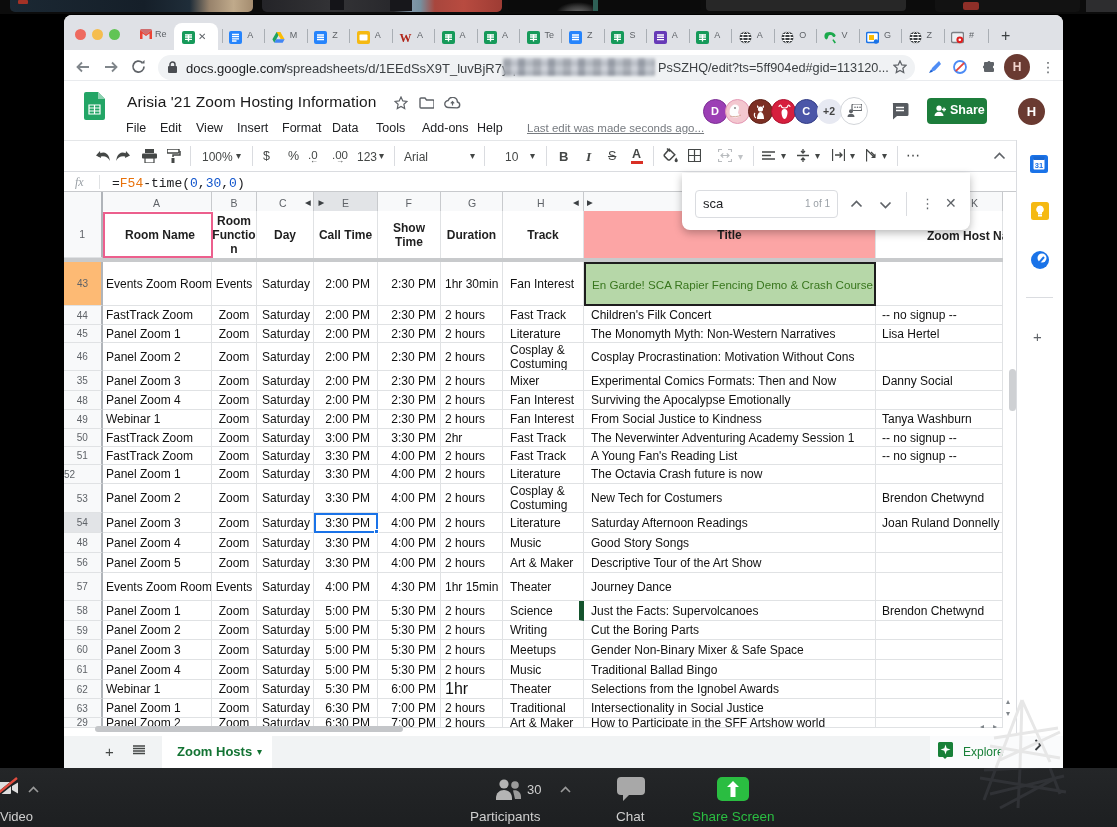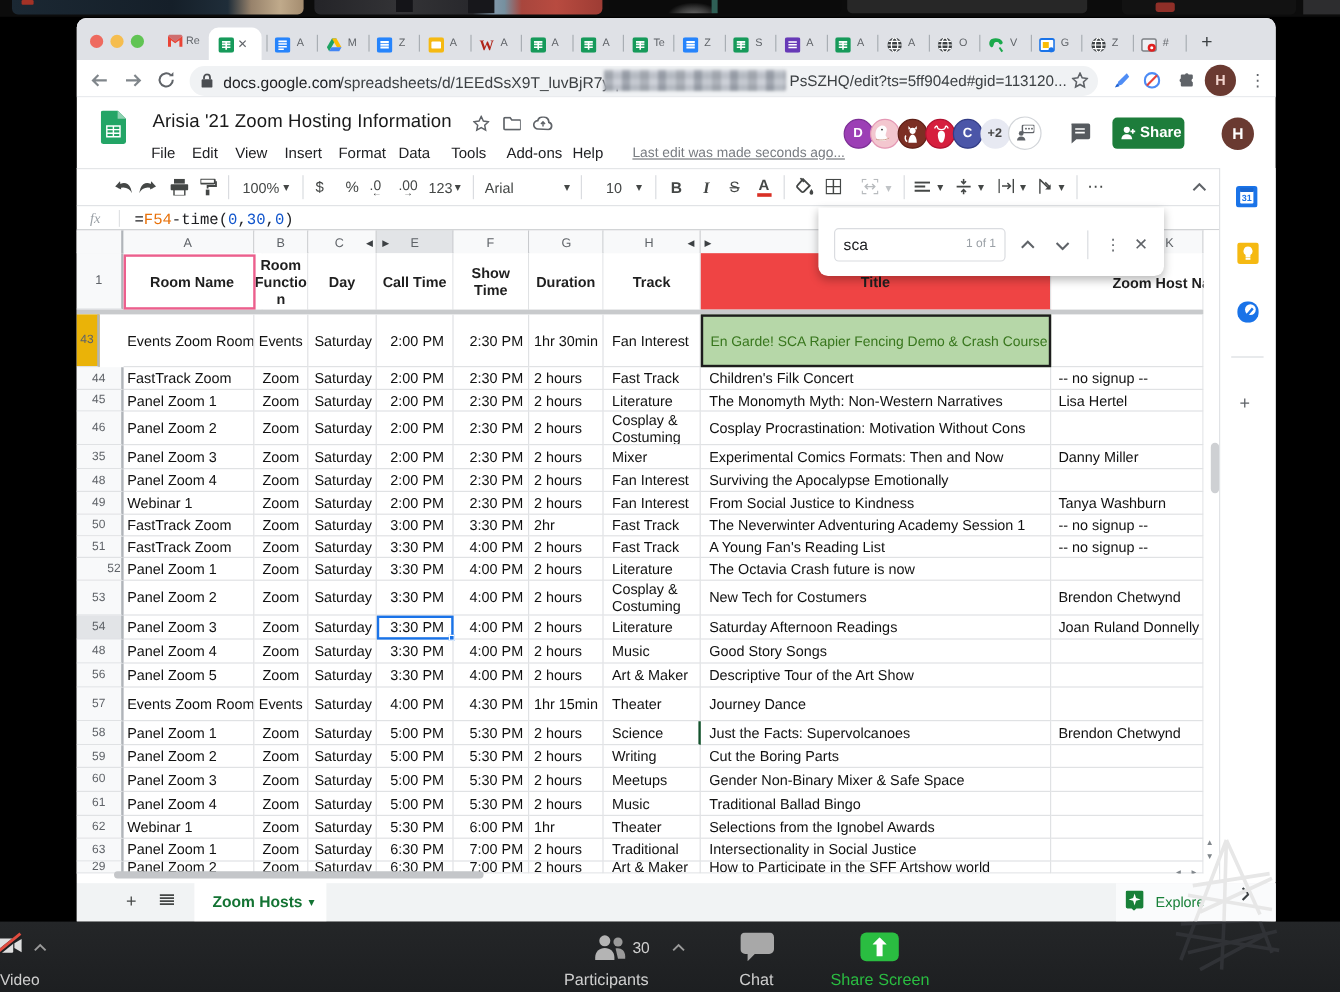--- a/index.html
+++ b/index.html
@@ -390,26 +390,26 @@
 <div class="a" style="left:64px;top:211px;width:38.5px;height:47px;background:#f8f9fa;border-right:2px solid #b0b4b9;border-bottom:1px solid #e0e2e4;">
     <div style="text-align:center;line-height:47px;font-size:10.5px;color:#5f6368">1</div>
   </div>
 <div class="a" style="left:102.5px;top:211px;width:116px;height:47px;background:#fff;border-right:1px solid #e0e2e4;display:flex;align-items:center;justify-content:center;text-align:center;font-weight:bold;font-size:12px;color:#1f1f1f;line-height:14px;overflow:hidden;">Room Name</div>
 <div class="a" style="left:212px;top:211px;width:45px;height:47px;background:#fff;border-right:1px solid #e0e2e4;display:flex;align-items:center;justify-content:center;text-align:center;font-weight:bold;font-size:12px;color:#1f1f1f;line-height:14px;overflow:hidden;">Room<br>Functio<br>n</div>
 <div class="a" style="left:257px;top:211px;width:57px;height:47px;background:#fff;border-right:1px solid #e0e2e4;display:flex;align-items:center;justify-content:center;text-align:center;font-weight:bold;font-size:12px;color:#1f1f1f;line-height:14px;overflow:hidden;">Day</div>
 <div class="a" style="left:314px;top:211px;width:64px;height:47px;background:#fff;border-right:1px solid #e0e2e4;display:flex;align-items:center;justify-content:center;text-align:center;font-weight:bold;font-size:12px;color:#1f1f1f;line-height:14px;overflow:hidden;">Call Time</div>
 <div class="a" style="left:378px;top:211px;width:63px;height:47px;background:#fff;border-right:1px solid #e0e2e4;display:flex;align-items:center;justify-content:center;text-align:center;font-weight:bold;font-size:12px;color:#1f1f1f;line-height:14px;overflow:hidden;">Show<br>Time</div>
 <div class="a" style="left:441px;top:211px;width:62px;height:47px;background:#fff;border-right:1px solid #e0e2e4;display:flex;align-items:center;justify-content:center;text-align:center;font-weight:bold;font-size:12px;color:#1f1f1f;line-height:14px;overflow:hidden;">Duration</div>
 <div class="a" style="left:503px;top:211px;width:81px;height:47px;background:#fff;border-right:1px solid #e0e2e4;display:flex;align-items:center;justify-content:center;text-align:center;font-weight:bold;font-size:12px;color:#1f1f1f;line-height:14px;overflow:hidden;">Track</div>
-<div class="a" style="left:584px;top:211px;width:292px;height:47px;background:#ef4444;border-right:1px solid #e0e2e4;display:flex;align-items:center;justify-content:center;text-align:right;font-weight:bold;font-size:12px;color:#1f1f1f;line-height:14px;overflow:hidden;">Title</div>
+<div class="a" style="left:584px;top:211px;width:292px;height:47px;background:#fca5a5;border-right:1px solid #e0e2e4;display:flex;align-items:center;justify-content:center;text-align:right;font-weight:bold;font-size:12px;color:#1f1f1f;line-height:14px;overflow:hidden;">Title</div>
 <div class="a" style="left:876px;top:211px;width:127px;height:47px;background:#fff;border-right:1px solid #e0e2e4;display:flex;align-items:center;justify-content:center;text-align:center;font-weight:bold;font-size:12px;color:#1f1f1f;line-height:14px;overflow:hidden;"></div>
 <div class="a" style="left:927px;top:229px;font-size:12px;color:#1f1f1f;white-space:nowrap;font-weight:bold;width:77px;overflow:hidden">Zoom Host Nam</div>
 <div class="a" style="left:102.5px;top:211.5px;width:110.5px;height:46.5px;border:2px solid #ec5f8d;z-index:3;"></div>
 <div class="a" style="left:64px;top:258px;width:939px;height:3.5px;background:#c8cacc;"></div>
-<div class="a" style="left:64px;top:262px;width:19px;height:44px;background:#eab308;border-right:2px solid #b0b4b9;border-bottom:1px solid #e0e2e4;">
+<div class="a" style="left:64px;top:262px;width:39px;height:44px;background:#fdba74;border-right:2px solid #b0b4b9;border-bottom:1px solid #e0e2e4;">
     <div style="text-align:center;line-height:44px;font-size:10px;color:#5f6368">43</div>
   </div>
 <div class="a" style="left:102.5px;top:262px;width:109.5px;height:44px;border-right:1px solid #e0e2e4;border-bottom:1px solid #e0e2e4;display:flex;align-items:center;padding-left:3.5px;justify-content:flex-start;font-size:12px;color:#111;overflow:hidden;white-space:nowrap;">Events Zoom Room</div>
 <div class="a" style="left:212px;top:262px;width:45px;height:44px;border-right:1px solid #e0e2e4;border-bottom:1px solid #e0e2e4;display:flex;align-items:center;justify-content:center;font-size:12px;color:#111;overflow:hidden;white-space:nowrap;">Events</div>
 <div class="a" style="left:257px;top:262px;width:57px;height:44px;border-right:1px solid #e0e2e4;border-bottom:1px solid #e0e2e4;display:flex;align-items:center;padding-left:5px;justify-content:flex-start;font-size:12px;color:#111;overflow:hidden;white-space:nowrap;">Saturday</div>
 <div class="a" style="left:314px;top:262px;width:64px;height:44px;border-right:1px solid #e0e2e4;border-bottom:1px solid #e0e2e4;display:flex;align-items:center;padding-right:7px;justify-content:flex-end;font-size:12px;color:#111;overflow:hidden;white-space:nowrap;">2:00 PM</div>
 <div class="a" style="left:378px;top:262px;width:63px;height:44px;border-right:1px solid #e0e2e4;border-bottom:1px solid #e0e2e4;display:flex;align-items:center;padding-right:4px;justify-content:flex-end;font-size:12px;color:#111;overflow:hidden;white-space:nowrap;">2:30 PM</div>
 <div class="a" style="left:441px;top:262px;width:62px;height:44px;border-right:1px solid #e0e2e4;border-bottom:1px solid #e0e2e4;display:flex;align-items:center;padding-left:4px;justify-content:flex-start;font-size:12px;color:#111;overflow:hidden;white-space:nowrap;">1hr 30min</div>
 <div class="a" style="left:503px;top:262px;width:81px;height:44px;border-right:1px solid #e0e2e4;border-bottom:1px solid #e0e2e4;display:flex;align-items:center;padding-left:7px;justify-content:flex-start;font-size:12px;color:#111;overflow:hidden;white-space:nowrap;">Fan Interest</div>
 <div class="a" style="left:876px;top:262px;width:127px;height:44px;border-right:1px solid #e0e2e4;border-bottom:1px solid #e0e2e4;display:flex;align-items:center;padding-left:6px;justify-content:flex-start;font-size:12px;color:#111;overflow:hidden;white-space:nowrap;"></div>
@@ -453,21 +453,21 @@
     <div style="text-align:center;line-height:20px;font-size:10px;color:#5f6368">35</div>
   </div>
 <div class="a" style="left:102.5px;top:371px;width:109.5px;height:20px;border-right:1px solid #e0e2e4;border-bottom:1px solid #e0e2e4;display:flex;align-items:center;padding-left:3.5px;justify-content:flex-start;font-size:12px;color:#111;overflow:hidden;white-space:nowrap;">Panel Zoom 3</div>
 <div class="a" style="left:212px;top:371px;width:45px;height:20px;border-right:1px solid #e0e2e4;border-bottom:1px solid #e0e2e4;display:flex;align-items:center;justify-content:center;font-size:12px;color:#111;overflow:hidden;white-space:nowrap;">Zoom</div>
 <div class="a" style="left:257px;top:371px;width:57px;height:20px;border-right:1px solid #e0e2e4;border-bottom:1px solid #e0e2e4;display:flex;align-items:center;padding-left:5px;justify-content:flex-start;font-size:12px;color:#111;overflow:hidden;white-space:nowrap;">Saturday</div>
 <div class="a" style="left:314px;top:371px;width:64px;height:20px;border-right:1px solid #e0e2e4;border-bottom:1px solid #e0e2e4;display:flex;align-items:center;padding-right:7px;justify-content:flex-end;font-size:12px;color:#111;overflow:hidden;white-space:nowrap;">2:00 PM</div>
 <div class="a" style="left:378px;top:371px;width:63px;height:20px;border-right:1px solid #e0e2e4;border-bottom:1px solid #e0e2e4;display:flex;align-items:center;padding-right:4px;justify-content:flex-end;font-size:12px;color:#111;overflow:hidden;white-space:nowrap;">2:30 PM</div>
 <div class="a" style="left:441px;top:371px;width:62px;height:20px;border-right:1px solid #e0e2e4;border-bottom:1px solid #e0e2e4;display:flex;align-items:center;padding-left:4px;justify-content:flex-start;font-size:12px;color:#111;overflow:hidden;white-space:nowrap;">2 hours</div>
 <div class="a" style="left:503px;top:371px;width:81px;height:20px;border-right:1px solid #e0e2e4;border-bottom:1px solid #e0e2e4;display:flex;align-items:center;padding-left:7px;justify-content:flex-start;font-size:12px;color:#111;overflow:hidden;white-space:nowrap;">Mixer</div>
 <div class="a" style="left:584px;top:371px;width:292px;height:20px;border-right:1px solid #e0e2e4;border-bottom:1px solid #e0e2e4;display:flex;align-items:center;padding-left:7px;justify-content:flex-start;font-size:12px;color:#111;overflow:hidden;white-space:nowrap;">Experimental Comics Formats: Then and Now</div>
-<div class="a" style="left:876px;top:371px;width:127px;height:20px;border-right:1px solid #e0e2e4;border-bottom:1px solid #e0e2e4;display:flex;align-items:center;padding-left:6px;justify-content:flex-start;font-size:12px;color:#111;overflow:hidden;white-space:nowrap;">Danny Miller</div>
+<div class="a" style="left:876px;top:371px;width:127px;height:20px;border-right:1px solid #e0e2e4;border-bottom:1px solid #e0e2e4;display:flex;align-items:center;padding-left:6px;justify-content:flex-start;font-size:12px;color:#111;overflow:hidden;white-space:nowrap;">Danny Social</div>
 <div class="a" style="left:64px;top:391px;width:38.5px;height:19px;background:#f8f9fa;border-right:2px solid #b0b4b9;border-bottom:1px solid #e0e2e4;">
     <div style="text-align:center;line-height:19px;font-size:10px;color:#5f6368">48</div>
   </div>
 <div class="a" style="left:102.5px;top:391px;width:109.5px;height:19px;border-right:1px solid #e0e2e4;border-bottom:1px solid #e0e2e4;display:flex;align-items:center;padding-left:3.5px;justify-content:flex-start;font-size:12px;color:#111;overflow:hidden;white-space:nowrap;">Panel Zoom 4</div>
 <div class="a" style="left:212px;top:391px;width:45px;height:19px;border-right:1px solid #e0e2e4;border-bottom:1px solid #e0e2e4;display:flex;align-items:center;justify-content:center;font-size:12px;color:#111;overflow:hidden;white-space:nowrap;">Zoom</div>
 <div class="a" style="left:257px;top:391px;width:57px;height:19px;border-right:1px solid #e0e2e4;border-bottom:1px solid #e0e2e4;display:flex;align-items:center;padding-left:5px;justify-content:flex-start;font-size:12px;color:#111;overflow:hidden;white-space:nowrap;">Saturday</div>
 <div class="a" style="left:314px;top:391px;width:64px;height:19px;border-right:1px solid #e0e2e4;border-bottom:1px solid #e0e2e4;display:flex;align-items:center;padding-right:7px;justify-content:flex-end;font-size:12px;color:#111;overflow:hidden;white-space:nowrap;">2:00 PM</div>
 <div class="a" style="left:378px;top:391px;width:63px;height:19px;border-right:1px solid #e0e2e4;border-bottom:1px solid #e0e2e4;display:flex;align-items:center;padding-right:4px;justify-content:flex-end;font-size:12px;color:#111;overflow:hidden;white-space:nowrap;">2:30 PM</div>
 <div class="a" style="left:441px;top:391px;width:62px;height:19px;border-right:1px solid #e0e2e4;border-bottom:1px solid #e0e2e4;display:flex;align-items:center;padding-left:4px;justify-content:flex-start;font-size:12px;color:#111;overflow:hidden;white-space:nowrap;">2 hours</div>
 <div class="a" style="left:503px;top:391px;width:81px;height:19px;border-right:1px solid #e0e2e4;border-bottom:1px solid #e0e2e4;display:flex;align-items:center;padding-left:7px;justify-content:flex-start;font-size:12px;color:#111;overflow:hidden;white-space:nowrap;">Fan Interest</div>
@@ -503,21 +503,21 @@
 <div class="a" style="left:102.5px;top:447px;width:109.5px;height:18px;border-right:1px solid #e0e2e4;border-bottom:1px solid #e0e2e4;display:flex;align-items:center;padding-left:3.5px;justify-content:flex-start;font-size:12px;color:#111;overflow:hidden;white-space:nowrap;">FastTrack Zoom</div>
 <div class="a" style="left:212px;top:447px;width:45px;height:18px;border-right:1px solid #e0e2e4;border-bottom:1px solid #e0e2e4;display:flex;align-items:center;justify-content:center;font-size:12px;color:#111;overflow:hidden;white-space:nowrap;">Zoom</div>
 <div class="a" style="left:257px;top:447px;width:57px;height:18px;border-right:1px solid #e0e2e4;border-bottom:1px solid #e0e2e4;display:flex;align-items:center;padding-left:5px;justify-content:flex-start;font-size:12px;color:#111;overflow:hidden;white-space:nowrap;">Saturday</div>
 <div class="a" style="left:314px;top:447px;width:64px;height:18px;border-right:1px solid #e0e2e4;border-bottom:1px solid #e0e2e4;display:flex;align-items:center;padding-right:7px;justify-content:flex-end;font-size:12px;color:#111;overflow:hidden;white-space:nowrap;">3:30 PM</div>
 <div class="a" style="left:378px;top:447px;width:63px;height:18px;border-right:1px solid #e0e2e4;border-bottom:1px solid #e0e2e4;display:flex;align-items:center;padding-right:4px;justify-content:flex-end;font-size:12px;color:#111;overflow:hidden;white-space:nowrap;">4:00 PM</div>
 <div class="a" style="left:441px;top:447px;width:62px;height:18px;border-right:1px solid #e0e2e4;border-bottom:1px solid #e0e2e4;display:flex;align-items:center;padding-left:4px;justify-content:flex-start;font-size:12px;color:#111;overflow:hidden;white-space:nowrap;">2 hours</div>
 <div class="a" style="left:503px;top:447px;width:81px;height:18px;border-right:1px solid #e0e2e4;border-bottom:1px solid #e0e2e4;display:flex;align-items:center;padding-left:7px;justify-content:flex-start;font-size:12px;color:#111;overflow:hidden;white-space:nowrap;">Fast Track</div>
 <div class="a" style="left:584px;top:447px;width:292px;height:18px;border-right:1px solid #e0e2e4;border-bottom:1px solid #e0e2e4;display:flex;align-items:center;padding-left:7px;justify-content:flex-start;font-size:12px;color:#111;overflow:hidden;white-space:nowrap;">A Young Fan's Reading List</div>
 <div class="a" style="left:876px;top:447px;width:127px;height:18px;border-right:1px solid #e0e2e4;border-bottom:1px solid #e0e2e4;display:flex;align-items:center;padding-left:6px;justify-content:flex-start;font-size:12px;color:#111;overflow:hidden;white-space:nowrap;">-- no signup --</div>
 <div class="a" style="left:64px;top:465px;width:38.5px;height:19px;background:#f8f9fa;border-right:2px solid #b0b4b9;border-bottom:1px solid #e0e2e4;">
-    <div style="text-align:right;line-height:19px;font-size:10px;color:#5f6368">52</div>
+    <div style="text-align:left;line-height:19px;font-size:10px;color:#5f6368">52</div>
   </div>
 <div class="a" style="left:102.5px;top:465px;width:109.5px;height:19px;border-right:1px solid #e0e2e4;border-bottom:1px solid #e0e2e4;display:flex;align-items:center;padding-left:3.5px;justify-content:flex-start;font-size:12px;color:#111;overflow:hidden;white-space:nowrap;">Panel Zoom 1</div>
 <div class="a" style="left:212px;top:465px;width:45px;height:19px;border-right:1px solid #e0e2e4;border-bottom:1px solid #e0e2e4;display:flex;align-items:center;justify-content:center;font-size:12px;color:#111;overflow:hidden;white-space:nowrap;">Zoom</div>
 <div class="a" style="left:257px;top:465px;width:57px;height:19px;border-right:1px solid #e0e2e4;border-bottom:1px solid #e0e2e4;display:flex;align-items:center;padding-left:5px;justify-content:flex-start;font-size:12px;color:#111;overflow:hidden;white-space:nowrap;">Saturday</div>
 <div class="a" style="left:314px;top:465px;width:64px;height:19px;border-right:1px solid #e0e2e4;border-bottom:1px solid #e0e2e4;display:flex;align-items:center;padding-right:7px;justify-content:flex-end;font-size:12px;color:#111;overflow:hidden;white-space:nowrap;">3:30 PM</div>
 <div class="a" style="left:378px;top:465px;width:63px;height:19px;border-right:1px solid #e0e2e4;border-bottom:1px solid #e0e2e4;display:flex;align-items:center;padding-right:4px;justify-content:flex-end;font-size:12px;color:#111;overflow:hidden;white-space:nowrap;">4:00 PM</div>
 <div class="a" style="left:441px;top:465px;width:62px;height:19px;border-right:1px solid #e0e2e4;border-bottom:1px solid #e0e2e4;display:flex;align-items:center;padding-left:4px;justify-content:flex-start;font-size:12px;color:#111;overflow:hidden;white-space:nowrap;">2 hours</div>
 <div class="a" style="left:503px;top:465px;width:81px;height:19px;border-right:1px solid #e0e2e4;border-bottom:1px solid #e0e2e4;display:flex;align-items:center;padding-left:7px;justify-content:flex-start;font-size:12px;color:#111;overflow:hidden;white-space:nowrap;">Literature</div>
 <div class="a" style="left:584px;top:465px;width:292px;height:19px;border-right:1px solid #e0e2e4;border-bottom:1px solid #e0e2e4;display:flex;align-items:center;padding-left:7px;justify-content:flex-start;font-size:12px;color:#111;overflow:hidden;white-space:nowrap;">The Octavia Crash future is now</div>
 <div class="a" style="left:876px;top:465px;width:127px;height:19px;border-right:1px solid #e0e2e4;border-bottom:1px solid #e0e2e4;display:flex;align-items:center;padding-left:6px;justify-content:flex-start;font-size:12px;color:#111;overflow:hidden;white-space:nowrap;"></div>
@@ -583,21 +583,21 @@
 <div class="a" style="left:876px;top:573px;width:127px;height:28px;border-right:1px solid #e0e2e4;border-bottom:1px solid #e0e2e4;display:flex;align-items:center;padding-left:6px;justify-content:flex-start;font-size:12px;color:#111;overflow:hidden;white-space:nowrap;"></div>
 <div class="a" style="left:64px;top:601px;width:38.5px;height:20px;background:#f8f9fa;border-right:2px solid #b0b4b9;border-bottom:1px solid #e0e2e4;">
     <div style="text-align:center;line-height:20px;font-size:10px;color:#5f6368">58</div>
   </div>
 <div class="a" style="left:102.5px;top:601px;width:109.5px;height:20px;border-right:1px solid #e0e2e4;border-bottom:1px solid #e0e2e4;display:flex;align-items:center;padding-left:3.5px;justify-content:flex-start;font-size:12px;color:#111;overflow:hidden;white-space:nowrap;">Panel Zoom 1</div>
 <div class="a" style="left:212px;top:601px;width:45px;height:20px;border-right:1px solid #e0e2e4;border-bottom:1px solid #e0e2e4;display:flex;align-items:center;justify-content:center;font-size:12px;color:#111;overflow:hidden;white-space:nowrap;">Zoom</div>
 <div class="a" style="left:257px;top:601px;width:57px;height:20px;border-right:1px solid #e0e2e4;border-bottom:1px solid #e0e2e4;display:flex;align-items:center;padding-left:5px;justify-content:flex-start;font-size:12px;color:#111;overflow:hidden;white-space:nowrap;">Saturday</div>
 <div class="a" style="left:314px;top:601px;width:64px;height:20px;border-right:1px solid #e0e2e4;border-bottom:1px solid #e0e2e4;display:flex;align-items:center;padding-right:7px;justify-content:flex-end;font-size:12px;color:#111;overflow:hidden;white-space:nowrap;">5:00 PM</div>
 <div class="a" style="left:378px;top:601px;width:63px;height:20px;border-right:1px solid #e0e2e4;border-bottom:1px solid #e0e2e4;display:flex;align-items:center;padding-right:4px;justify-content:flex-end;font-size:12px;color:#111;overflow:hidden;white-space:nowrap;">5:30 PM</div>
 <div class="a" style="left:441px;top:601px;width:62px;height:20px;border-right:1px solid #e0e2e4;border-bottom:1px solid #e0e2e4;display:flex;align-items:center;padding-left:4px;justify-content:flex-start;font-size:12px;color:#111;overflow:hidden;white-space:nowrap;">2 hours</div>
-<div class="a" style="left:503px;top:601px;width:81px;height:20px;border-right:2px solid #14532d;border-bottom:1px solid #e0e2e4;display:flex;align-items:center;padding-left:7px;justify-content:flex-start;font-size:12px;color:#111;overflow:hidden;white-space:nowrap;">Science</div>
+<div class="a" style="left:503px;top:601px;width:81px;height:20px;border-right:5px solid #14532d;border-bottom:1px solid #e0e2e4;display:flex;align-items:center;padding-left:7px;justify-content:flex-start;font-size:12px;color:#111;overflow:hidden;white-space:nowrap;">Science</div>
 <div class="a" style="left:584px;top:601px;width:292px;height:20px;border-right:1px solid #e0e2e4;border-bottom:1px solid #e0e2e4;display:flex;align-items:center;padding-left:7px;justify-content:flex-start;font-size:12px;color:#111;overflow:hidden;white-space:nowrap;">Just the Facts: Supervolcanoes</div>
 <div class="a" style="left:876px;top:601px;width:127px;height:20px;border-right:1px solid #e0e2e4;border-bottom:1px solid #e0e2e4;display:flex;align-items:center;padding-left:6px;justify-content:flex-start;font-size:12px;color:#111;overflow:hidden;white-space:nowrap;">Brendon Chetwynd</div>
 <div class="a" style="left:64px;top:621px;width:38.5px;height:19px;background:#f8f9fa;border-right:2px solid #b0b4b9;border-bottom:1px solid #e0e2e4;">
     <div style="text-align:center;line-height:19px;font-size:10px;color:#5f6368">59</div>
   </div>
 <div class="a" style="left:102.5px;top:621px;width:109.5px;height:19px;border-right:1px solid #e0e2e4;border-bottom:1px solid #e0e2e4;display:flex;align-items:center;padding-left:3.5px;justify-content:flex-start;font-size:12px;color:#111;overflow:hidden;white-space:nowrap;">Panel Zoom 2</div>
 <div class="a" style="left:212px;top:621px;width:45px;height:19px;border-right:1px solid #e0e2e4;border-bottom:1px solid #e0e2e4;display:flex;align-items:center;justify-content:center;font-size:12px;color:#111;overflow:hidden;white-space:nowrap;">Zoom</div>
 <div class="a" style="left:257px;top:621px;width:57px;height:19px;border-right:1px solid #e0e2e4;border-bottom:1px solid #e0e2e4;display:flex;align-items:center;padding-left:5px;justify-content:flex-start;font-size:12px;color:#111;overflow:hidden;white-space:nowrap;">Saturday</div>
 <div class="a" style="left:314px;top:621px;width:64px;height:19px;border-right:1px solid #e0e2e4;border-bottom:1px solid #e0e2e4;display:flex;align-items:center;padding-right:7px;justify-content:flex-end;font-size:12px;color:#111;overflow:hidden;white-space:nowrap;">5:00 PM</div>
 <div class="a" style="left:378px;top:621px;width:63px;height:19px;border-right:1px solid #e0e2e4;border-bottom:1px solid #e0e2e4;display:flex;align-items:center;padding-right:4px;justify-content:flex-end;font-size:12px;color:#111;overflow:hidden;white-space:nowrap;">5:30 PM</div>
@@ -630,21 +630,21 @@
 <div class="a" style="left:584px;top:660px;width:292px;height:20px;border-right:1px solid #e0e2e4;border-bottom:1px solid #e0e2e4;display:flex;align-items:center;padding-left:7px;justify-content:flex-start;font-size:12px;color:#111;overflow:hidden;white-space:nowrap;">Traditional Ballad Bingo</div>
 <div class="a" style="left:876px;top:660px;width:127px;height:20px;border-right:1px solid #e0e2e4;border-bottom:1px solid #e0e2e4;display:flex;align-items:center;padding-left:6px;justify-content:flex-start;font-size:12px;color:#111;overflow:hidden;white-space:nowrap;"></div>
 <div class="a" style="left:64px;top:680px;width:38.5px;height:19px;background:#f8f9fa;border-right:2px solid #b0b4b9;border-bottom:1px solid #e0e2e4;">
     <div style="text-align:center;line-height:19px;font-size:10px;color:#5f6368">62</div>
   </div>
 <div class="a" style="left:102.5px;top:680px;width:109.5px;height:19px;border-right:1px solid #e0e2e4;border-bottom:1px solid #e0e2e4;display:flex;align-items:center;padding-left:3.5px;justify-content:flex-start;font-size:12px;color:#111;overflow:hidden;white-space:nowrap;">Webinar 1</div>
 <div class="a" style="left:212px;top:680px;width:45px;height:19px;border-right:1px solid #e0e2e4;border-bottom:1px solid #e0e2e4;display:flex;align-items:center;justify-content:center;font-size:12px;color:#111;overflow:hidden;white-space:nowrap;">Zoom</div>
 <div class="a" style="left:257px;top:680px;width:57px;height:19px;border-right:1px solid #e0e2e4;border-bottom:1px solid #e0e2e4;display:flex;align-items:center;padding-left:5px;justify-content:flex-start;font-size:12px;color:#111;overflow:hidden;white-space:nowrap;">Saturday</div>
 <div class="a" style="left:314px;top:680px;width:64px;height:19px;border-right:1px solid #e0e2e4;border-bottom:1px solid #e0e2e4;display:flex;align-items:center;padding-right:7px;justify-content:flex-end;font-size:12px;color:#111;overflow:hidden;white-space:nowrap;">5:30 PM</div>
 <div class="a" style="left:378px;top:680px;width:63px;height:19px;border-right:1px solid #e0e2e4;border-bottom:1px solid #e0e2e4;display:flex;align-items:center;padding-right:4px;justify-content:flex-end;font-size:12px;color:#111;overflow:hidden;white-space:nowrap;">6:00 PM</div>
-<div class="a" style="left:441px;top:680px;width:62px;height:19px;border-right:1px solid #e0e2e4;border-bottom:1px solid #e0e2e4;display:flex;align-items:center;padding-left:4px;justify-content:flex-start;font-size:12px;color:#111;overflow:hidden;white-space:nowrap;">1hr</div>
+<div class="a" style="left:441px;top:680px;width:62px;height:19px;border-right:1px solid #e0e2e4;border-bottom:1px solid #e0e2e4;display:flex;align-items:center;padding-left:4px;justify-content:flex-start;font-size:16px;color:#111;overflow:hidden;white-space:nowrap;">1hr</div>
 <div class="a" style="left:503px;top:680px;width:81px;height:19px;border-right:1px solid #e0e2e4;border-bottom:1px solid #e0e2e4;display:flex;align-items:center;padding-left:7px;justify-content:flex-start;font-size:12px;color:#111;overflow:hidden;white-space:nowrap;">Theater</div>
 <div class="a" style="left:584px;top:680px;width:292px;height:19px;border-right:1px solid #e0e2e4;border-bottom:1px solid #e0e2e4;display:flex;align-items:center;padding-left:7px;justify-content:flex-start;font-size:12px;color:#111;overflow:hidden;white-space:nowrap;">Selections from the Ignobel Awards</div>
 <div class="a" style="left:876px;top:680px;width:127px;height:19px;border-right:1px solid #e0e2e4;border-bottom:1px solid #e0e2e4;display:flex;align-items:center;padding-left:6px;justify-content:flex-start;font-size:12px;color:#111;overflow:hidden;white-space:nowrap;"></div>
 <div class="a" style="left:64px;top:699px;width:38.5px;height:19px;background:#f8f9fa;border-right:2px solid #b0b4b9;border-bottom:1px solid #e0e2e4;">
     <div style="text-align:center;line-height:19px;font-size:10px;color:#5f6368">63</div>
   </div>
 <div class="a" style="left:102.5px;top:699px;width:109.5px;height:19px;border-right:1px solid #e0e2e4;border-bottom:1px solid #e0e2e4;display:flex;align-items:center;padding-left:3.5px;justify-content:flex-start;font-size:12px;color:#111;overflow:hidden;white-space:nowrap;">Panel Zoom 1</div>
 <div class="a" style="left:212px;top:699px;width:45px;height:19px;border-right:1px solid #e0e2e4;border-bottom:1px solid #e0e2e4;display:flex;align-items:center;justify-content:center;font-size:12px;color:#111;overflow:hidden;white-space:nowrap;">Zoom</div>
 <div class="a" style="left:257px;top:699px;width:57px;height:19px;border-right:1px solid #e0e2e4;border-bottom:1px solid #e0e2e4;display:flex;align-items:center;padding-left:5px;justify-content:flex-start;font-size:12px;color:#111;overflow:hidden;white-space:nowrap;">Saturday</div>
 <div class="a" style="left:314px;top:699px;width:64px;height:19px;border-right:1px solid #e0e2e4;border-bottom:1px solid #e0e2e4;display:flex;align-items:center;padding-right:7px;justify-content:flex-end;font-size:12px;color:#111;overflow:hidden;white-space:nowrap;">6:30 PM</div>

